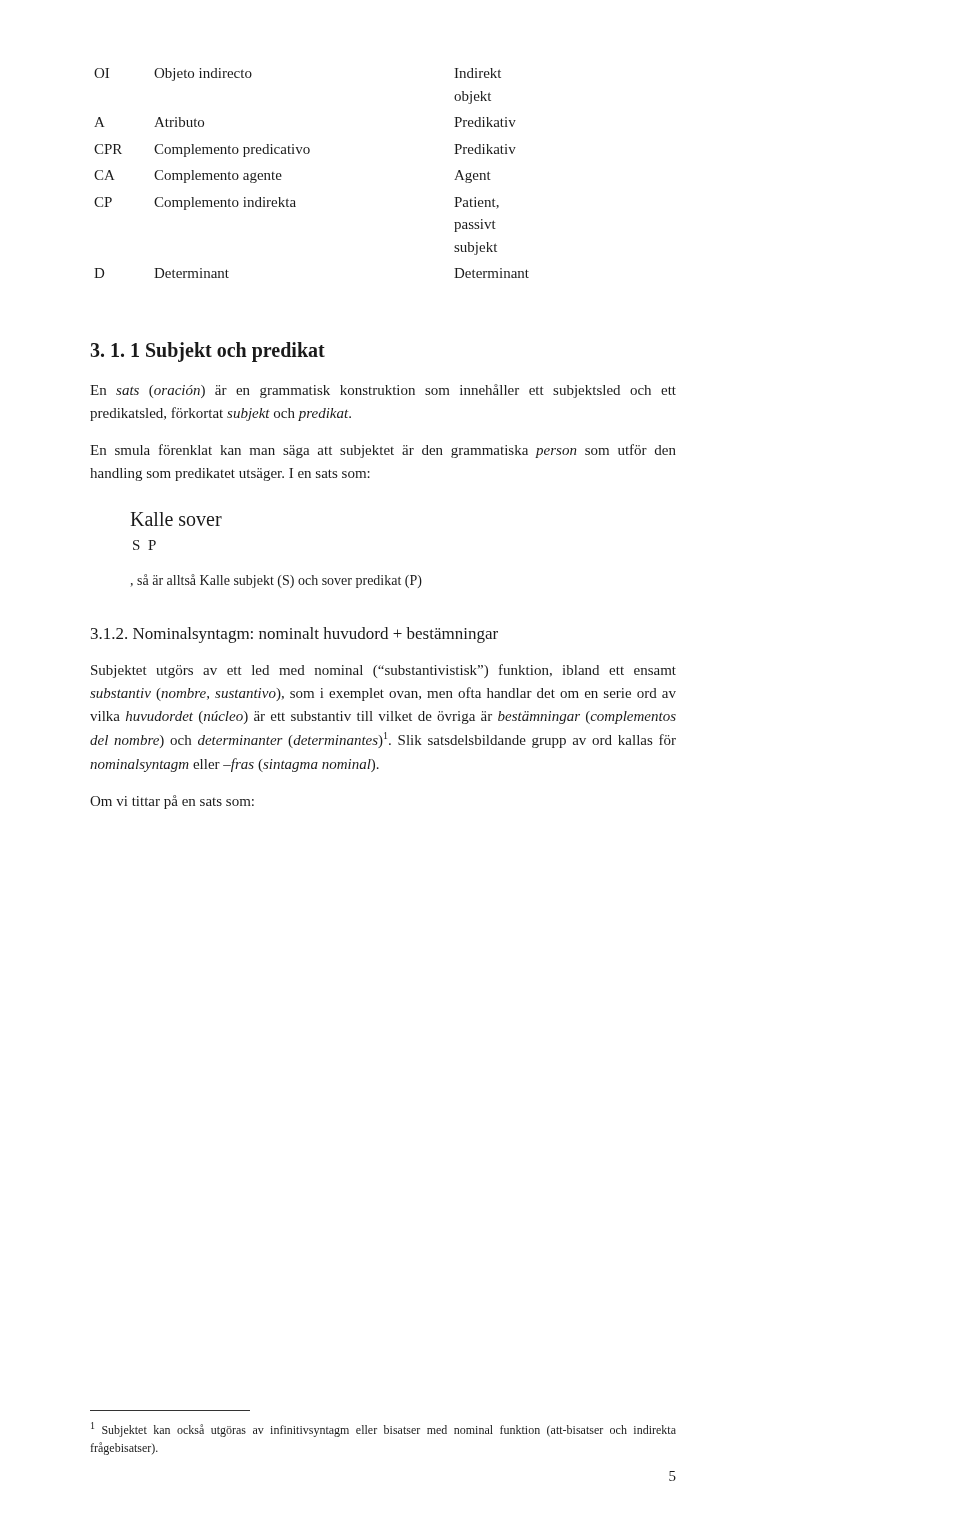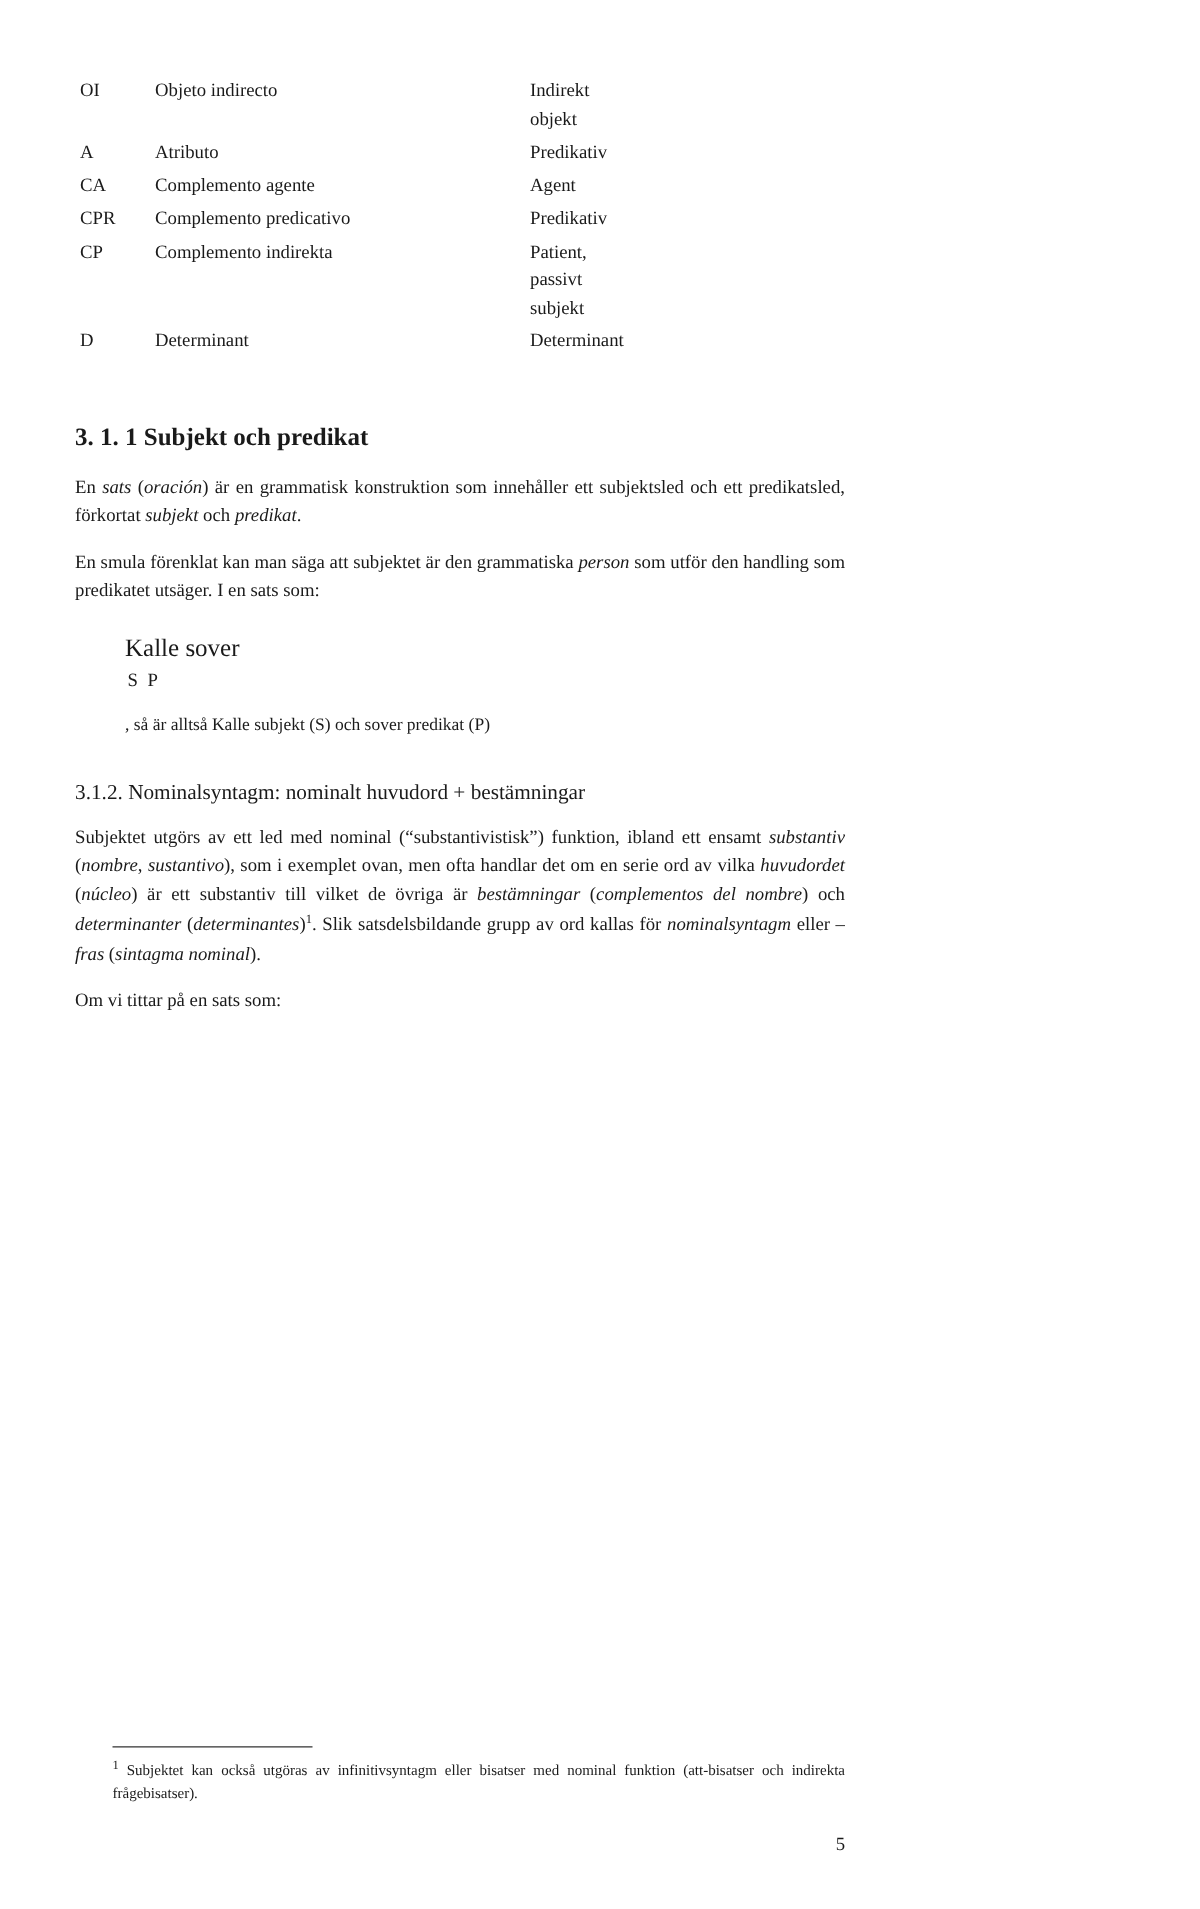--- a/index.html
+++ b/index.html
@@ -13,21 +13,21 @@
       font-family: "Times New Roman", Times, serif;
       font-size: 15px;
       line-height: 1.5;
       width: 960px;
       min-height: 1527px;
       position: relative;
     }
     .page {
       width: 766px;
       min-height: 1527px;
-      padding: 60px 90px 80px 60px;
+      padding: 60px 90px 80px 90px;
       position: relative;
     }
     .table-section {
       margin-bottom: 48px;
     }
     .abbr-table {
       width: 100%;
       border-collapse: collapse;
     }
     .abbr-table td {
@@ -130,30 +130,30 @@
         </tr>
 
         <tr>
           <td>A</td>
           <td>Atributo</td>
           <td>Predikativ</td>
           <td></td>
         </tr>
 
         <tr>
+          <td>CPR</td>
+          <td>Complemento predicativo</td>
+          <td>Predikativ</td>
+          <td></td>
+        </tr>
+
+        <tr>
           <td>CA</td>
           <td>Complemento agente</td>
           <td>Agent</td>
-          <td></td>
-        </tr>
-
-        <tr>
-          <td>CPR</td>
-          <td>Complemento predicativo</td>
-          <td>Predikativ</td>
           <td></td>
         </tr>
 
         <tr>
           <td>CP</td>
           <td>Complemento indirekta</td>
           <td>Patient, passivt subjekt</td>
           <td></td>
         </tr>
 
@@ -196,21 +196,21 @@
       <span> <span>Nominalsyntagm: nominalt huvudord + bestämningar</span></span>
     </div>
   </div>
 
   <p class="body-text">
     Subjektet utgörs av ett led med nominal (“substantivistisk”) funktion, ibland ett ensamt <em>substantiv</em> (<em>nombre</em>, <em>sustantivo</em>), som i exemplet ovan, men ofta handlar det om en serie ord av vilka <em>huvudordet</em> (<em>núcleo</em>) är ett substantiv till vilket de övriga är <em>bestämningar</em> (<em>complementos del nombre</em>) och <em>determinanter</em> (<em>determinantes</em>)<sup>1</sup>. Slik satsdelsbildande grupp av ord kallas för <em>nominalsyntagm</em> eller –<em>fras</em> (<em>sintagma nominal</em>).
   </p>
 
   <p class="body-text">Om vi tittar på en sats som:</p>
 
-  <div style="position: absolute; bottom: 84px; left: 90px; right: 90px;">
+  <div style="position: absolute; bottom: 70px; left: 90px; right: 90px;">
     <hr class="footnote-divider">
     <p class="footnote-text">
       <sup>1</sup>
       <span>Subjektet kan också utgöras av infinitivsyntagm eller bisatser med nominal funktion (att-bisatser och indirekta frågebisatser).</span>
     </p>
   </div>
 
   <div class="page-number">5</div>
 
 </div>

